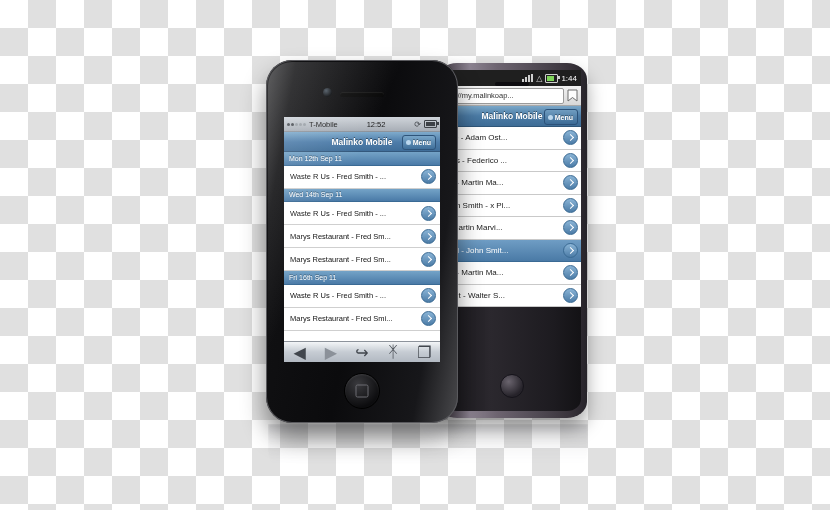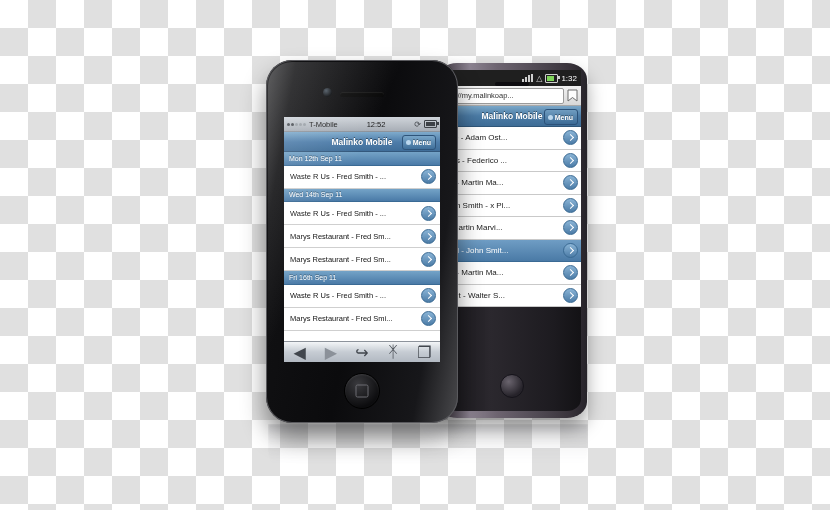--- a/index.html
+++ b/index.html
@@ -194,21 +194,21 @@
           <span class="bars">
               <i></i>
               <i></i>
               <i></i>
               <i></i>
             </span>
           <span style="font-size:8px;color:#cfcfcf;">△</span>
           <span class="and-batt">
               <span></span>
             </span>
-          <span>1:32</span>
+          <span>1:44</span>
         </div>
 
         <div class="and-url">
           <div class="urlbox">w://my.malinkoap...</div>
           <span class="and-bookmark">
             <svg width="11" height="13" viewBox="0 0 11 13">
                 <path d="M1 1h9v11L5.5 8.5 1 12z" fill="#fdfdfd" stroke="#6d6d6d" stroke-width="1"></path>
               </svg>
           </span>
         </div>

